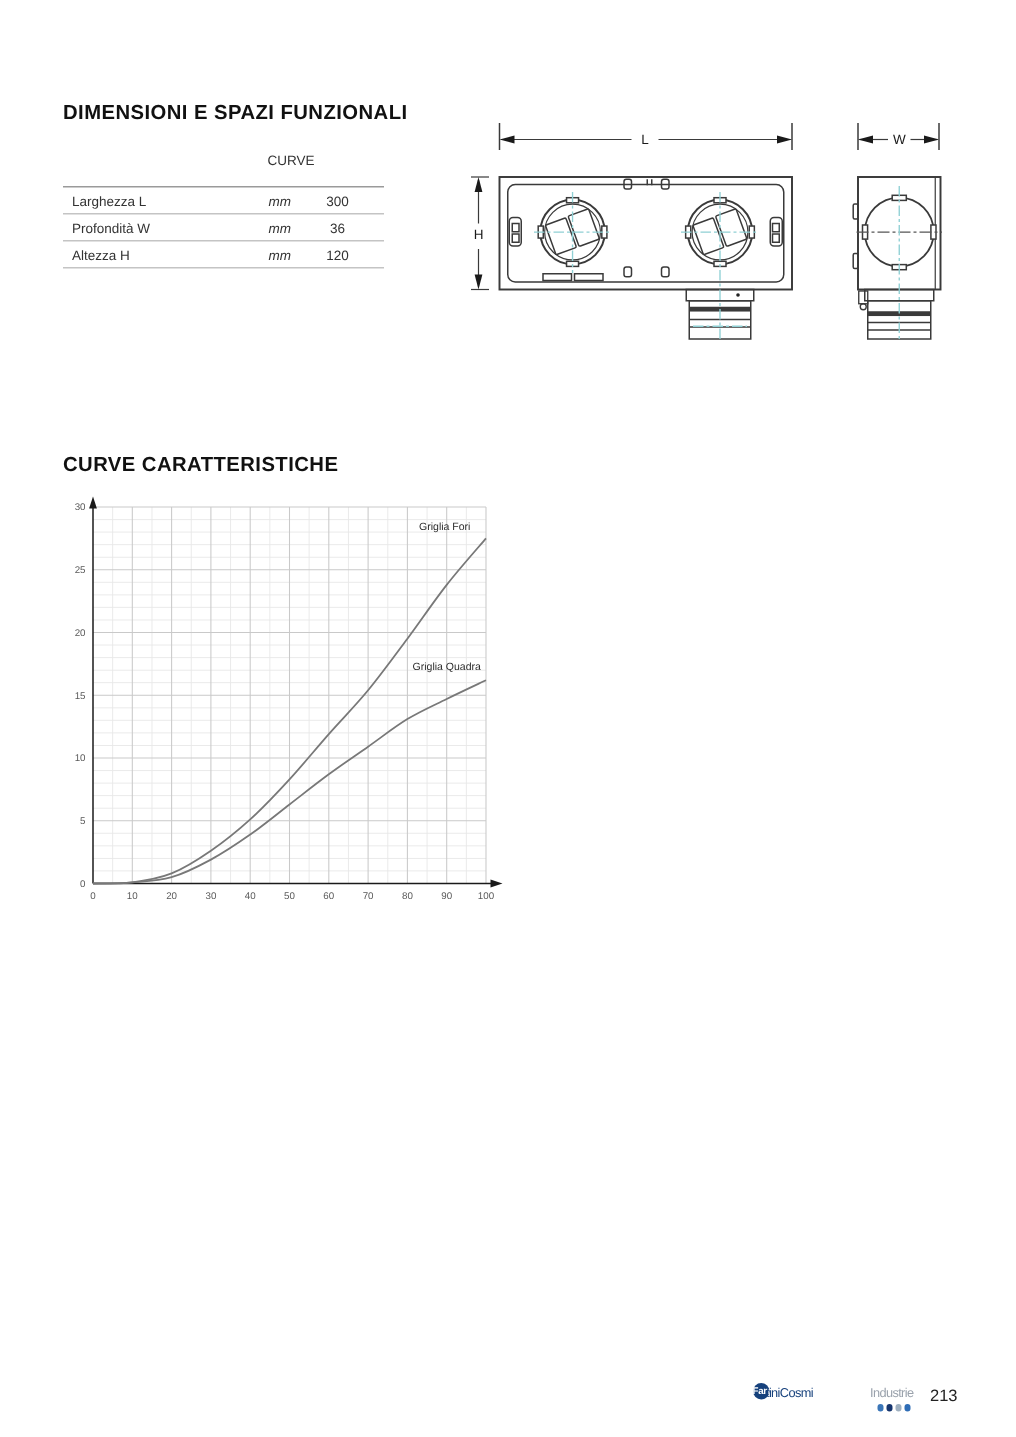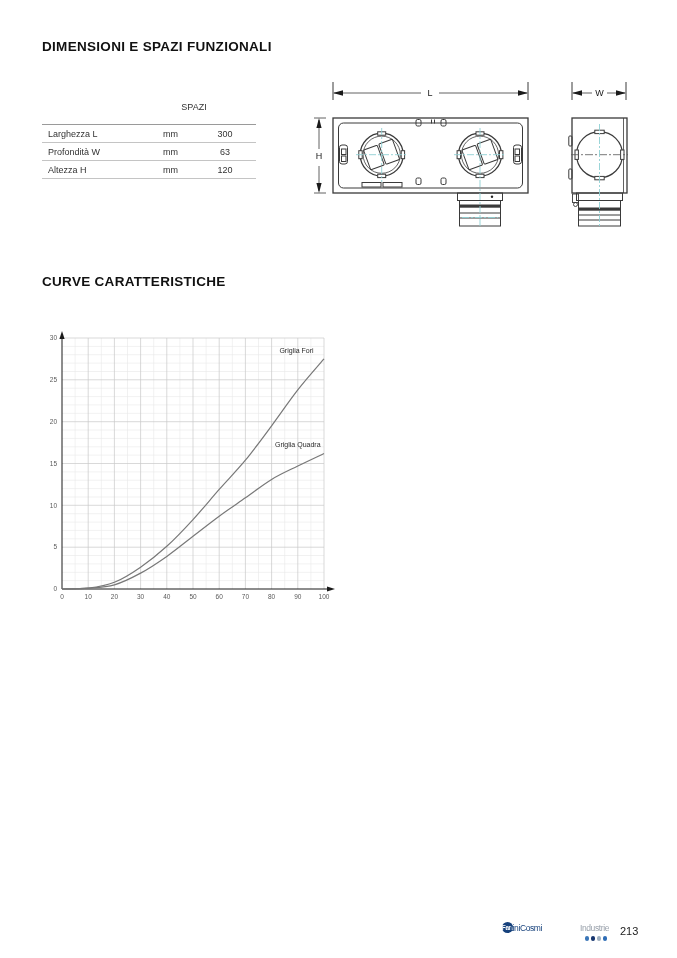--- a/index.html
+++ b/index.html
@@ -1,32 +1,32 @@
 <!DOCTYPE html>
 <html><head>
 <meta charset="utf-8">
 <style>
   html,body{margin:0;padding:0;}
   body{width:677px;height:958px;background:#ffffff;font-family:"Liberation Sans",sans-serif;position:relative;overflow:hidden;}
   .page{position:absolute;inset:0;}
 
-  .sec-title{position:absolute;left:42px;font-size:13.5px;font-weight:bold;color:#111;letter-spacing:.3px;}
+  .sec-title{position:absolute;left:42px;font-size:13.5px;font-weight:bold;color:#111;letter-spacing:.3px;margin-top:28px;}
   #title1{top:39px;}
   #title2{top:274px;}
 
   
   .dim-table{position:absolute;left:42px;top:96px;width:214px;font-size:9px;color:#333;}
   .t-head{height:28px;display:flex;align-items:flex-end;padding-bottom:5px;box-sizing:border-box;}
   .t-head span{display:block;width:62px;margin-left:152px;text-align:center;transform:translateX(-31px);}
   .t-head .pgsb{margin-left:0;position:absolute;left:152px;top:6px;width:62px;text-align:center;}
   .t-row{display:flex;height:17px;align-items:center;border-top:1px solid #c4c4c4;}
   .t-row:first-of-type{border-top:1px solid #9a9a9a;}
   .dim-table .t-rows{border-bottom:1px solid #c4c4c4;}
   .t-cell-label{width:105px;padding-left:6px;box-sizing:border-box;}
-  .t-cell-unit{width:47px;text-align:center;}
+  .t-cell-unit{width:47px;text-align:right;font-style:italic;}
   .t-cell-val{width:62px;text-align:center;}
 
   svg text{font-family:"Liberation Sans",sans-serif;}
   .drawing{position:absolute;}
   #front-view{left:312px;top:76px;}
   #side-view{left:556px;top:76px;}
   #chart-wrap{position:absolute;left:40px;top:330px;}
 
   
   .footer-logo{position:absolute;left:523px;top:921px;width:86px;text-align:right;}
@@ -40,32 +40,32 @@
 </style>
 </head>
 <body>
 
 <div class="page">
 
   <div id="title1" class="sec-title">DIMENSIONI E SPAZI FUNZIONALI</div>
 
   <div class="dim-table">
     <div class="t-head">
-      <span class="pgsb">SPAZI</span>
+      <span class="pgsb">CURVE</span>
     </div>
     <div class="t-rows">
       <div class="t-row">
         <span class="t-cell-label">Larghezza L</span>
         <span class="t-cell-unit">mm</span>
         <span class="t-cell-val">300</span>
       </div>
       <div class="t-row">
         <span class="t-cell-label">Profondità W</span>
         <span class="t-cell-unit">mm</span>
-        <span class="t-cell-val">63</span>
+        <span class="t-cell-val">36</span>
       </div>
       <div class="t-row">
         <span class="t-cell-label">Altezza H</span>
         <span class="t-cell-unit">mm</span>
         <span class="t-cell-val">120</span>
       </div>
     </div>
   </div>
 
   <svg id="front-view" class="drawing" width="232" height="152" viewBox="0 0 232 152">

